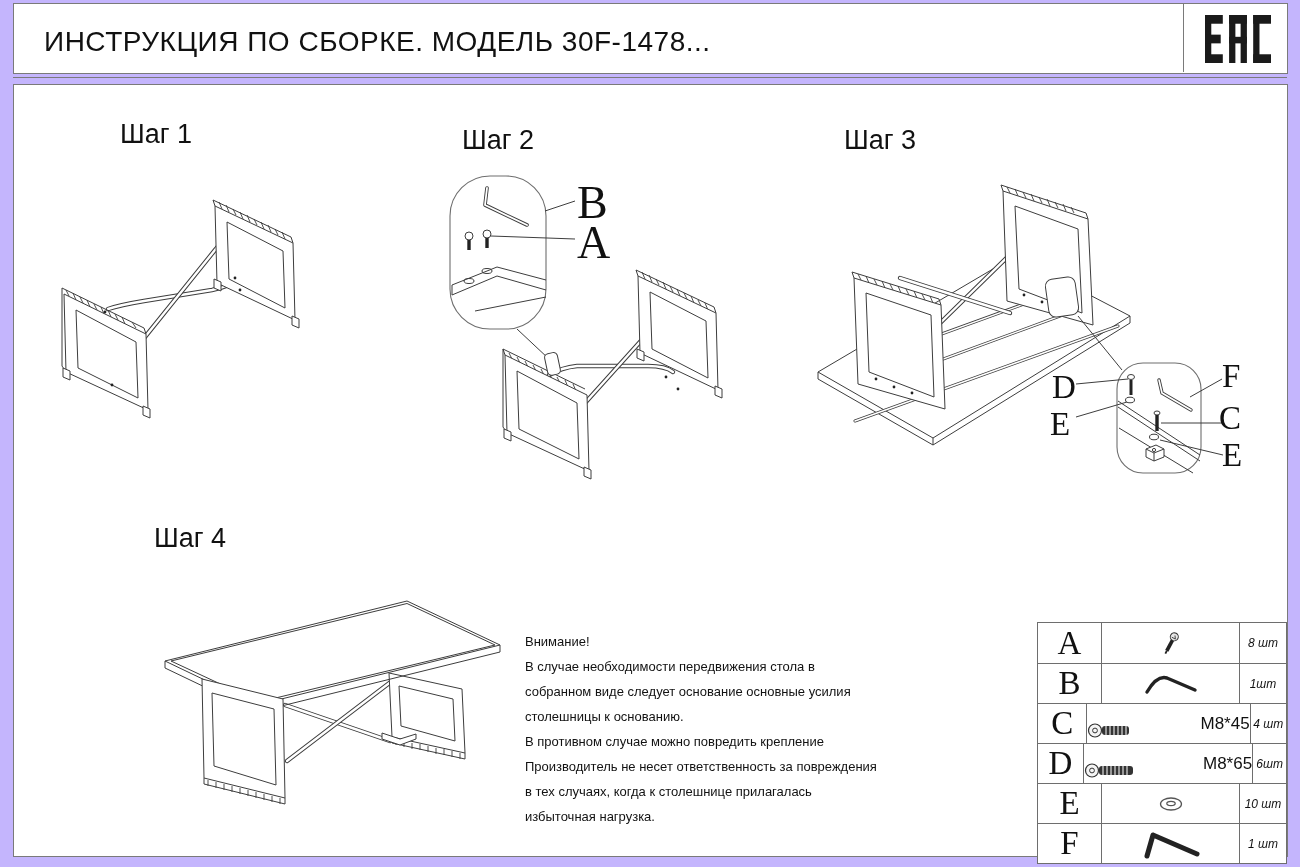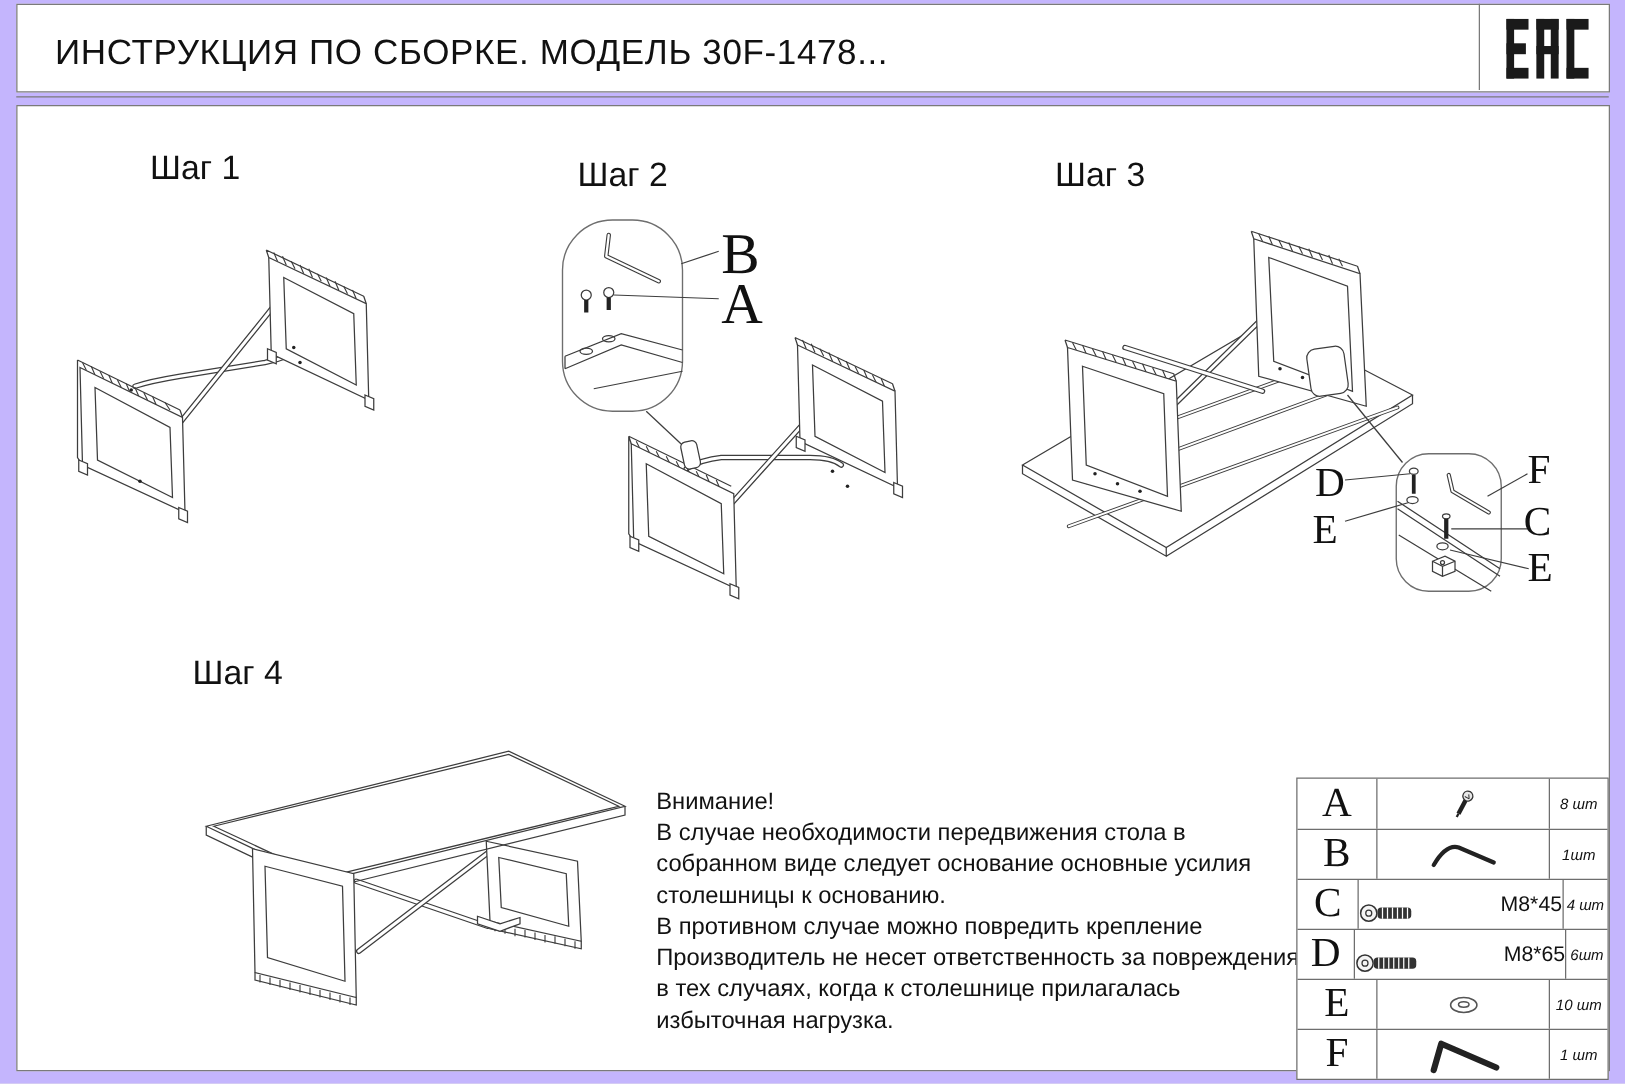--- a/index.html
+++ b/index.html
@@ -5,21 +5,21 @@
   html,body{margin:0;padding:0;background:#e8e8e8;}
   .page{position:relative;width:1300px;height:867px;background:#c4b5fd;
         font-family:"Liberation Sans",sans-serif;color:#111;overflow:hidden;margin:0 auto;}
   .abs{position:absolute;}
   .box{position:absolute;border:1px solid #7a7a7a;background:#fff;}
   .hline{position:absolute;height:0;border-top:1px solid #7a7a7a;}
   .vline{position:absolute;width:0;border-left:1px solid #7a7a7a;}
   .title{font-size:28px;letter-spacing:.5px;white-space:nowrap;}
   .step-label{font-size:27px;white-space:nowrap;}
   .callout-letter{position:absolute;font-family:"Liberation Serif","DejaVu Serif",serif;color:#111;line-height:1;}
-  .warn{position:absolute;left:525px;top:629px;width:515px;font-size:19px;line-height:25px;color:#121212;}
+  .warn{position:absolute;left:525px;top:629px;width:515px;font-size:13px;line-height:25px;color:#121212;}
   .warn div{white-space:nowrap;}
   
   .parts-table{position:absolute;left:1037px;top:622px;width:250px;height:242px;
                border:1px solid #6e6e6e;box-sizing:border-box;background:#fff;}
   .p-row{display:flex;height:40px;box-sizing:border-box;}
   .p-row + .p-row{border-top:1px solid #6e6e6e;}
   .p-c1{width:64px;border-right:1px solid #6e6e6e;box-sizing:border-box;
         display:flex;align-items:center;justify-content:center;
         font-family:"Liberation Serif","DejaVu Serif",serif;font-size:33px;line-height:1;}
   .p-c2{flex:1;border-right:1px solid #6e6e6e;box-sizing:border-box;

